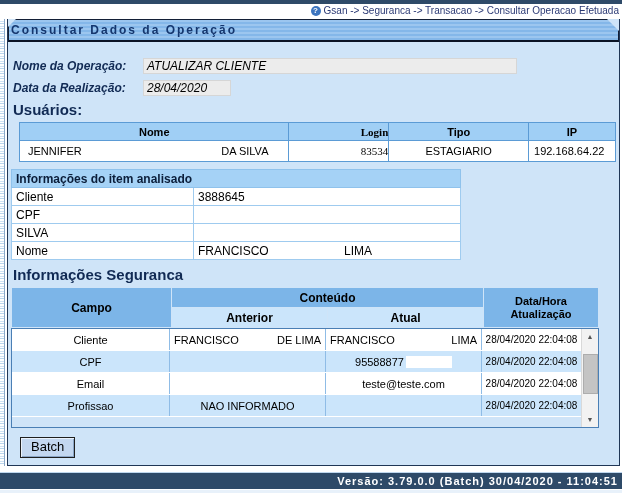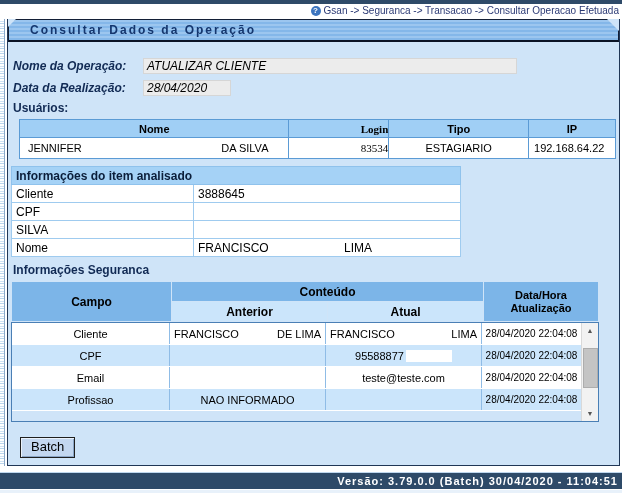--- a/index.html
+++ b/index.html
@@ -15,32 +15,32 @@
 
   
   .layout { display:flex; margin-top:2px; height:447px; }
   .left-stripe { width:10px; margin-right:2px; background:repeating-linear-gradient(180deg,#ffffff 0 2px,#cfe2f4 2px 3px,#ffffff 3px 4px,#b9d4ec 4px 5px); border-right:1px solid #8aa8c9; }
   .panel { flex:1; margin-right:2px; background:#CFE4F8; border:1px solid #203656; border-top:0; display:flex; flex-direction:column; }
 
   
   .title-tab { height:23px; background:repeating-linear-gradient(180deg,#9cc6ef 0 2px,#84b7e9 2px 4px);
     border:1px solid #131f36; border-bottom:2px solid #0a1325; border-radius:7px 0 0 0;
     clip-path:polygon(0 100%, 0 8px, 8px 0, calc(100% - 12px) 0, 100% 12px, 100% 100%);
-    display:flex; align-items:center; padding-left:21px; }
+    display:flex; align-items:center; padding-left:2px; }
   .title-tab span { font-size:12px; font-weight:bold; letter-spacing:2px; color:#14366e; }
 
   .content { flex:1; padding:15px 3px 0 3px; position:relative; }
 
   
   .form-row { display:flex; align-items:center; height:17px; margin-bottom:5px;font-style:italic; }
   .form-label { width:132px; font-size:12px; font-weight:bold; color:#112a54; padding-left:2px; }
   .inp { background:#ECECEC; border:1px solid #d6d6d6; font-size:12px; color:#000; height:16px; line-height:14px; padding:0 3px; }
   .inp.op { width:374px; }
   .inp.date { width:88px; }
-  .sec-label { font-size:12px; font-weight:bold; color:#112a54; padding-left:2px; margin:3px 0 4px 0; }
+  .sec-label { font-size:15px; font-weight:bold; color:#112a54; padding-left:2px; margin:3px 0 4px 0; }
 
   
   table { border-collapse:collapse; }
   .users-table { width:597px; margin-left:8px; font-size:11px; }
   .users-table th { background:#A0CFF5; border:1px solid #5B9BD5; font-weight:bold; color:#000; height:18px; }
   .users-table td { background:#ffffff; border:1px solid #5B9BD5; height:21px; color:#000; }
   .users-table .c-nome { width:270px; }
   .users-table .c-login { width:100px; text-align:right;font-family:Liberation Serif, serif; }
   .users-table .c-tipo { width:140px; text-align:center; }
   .users-table .c-ip { width:87px; }

